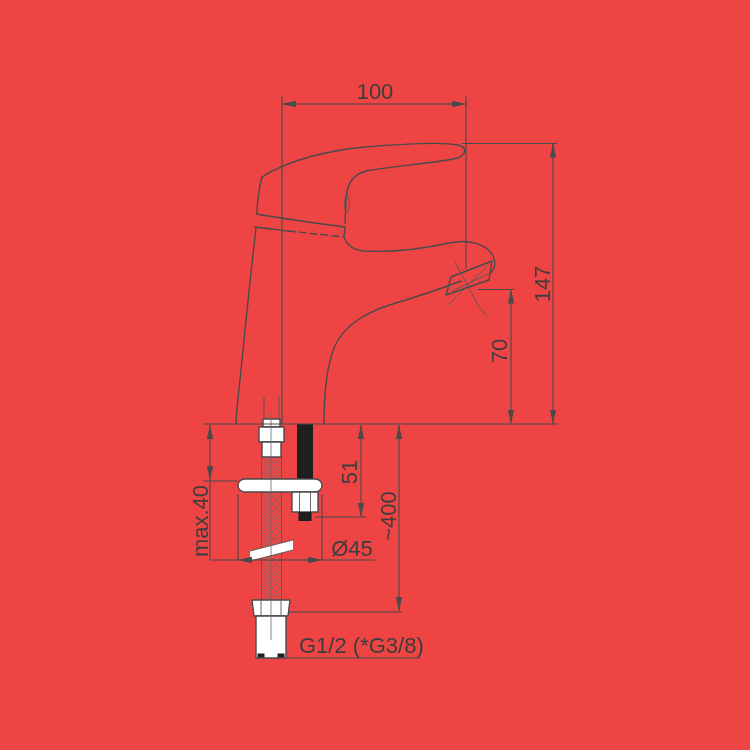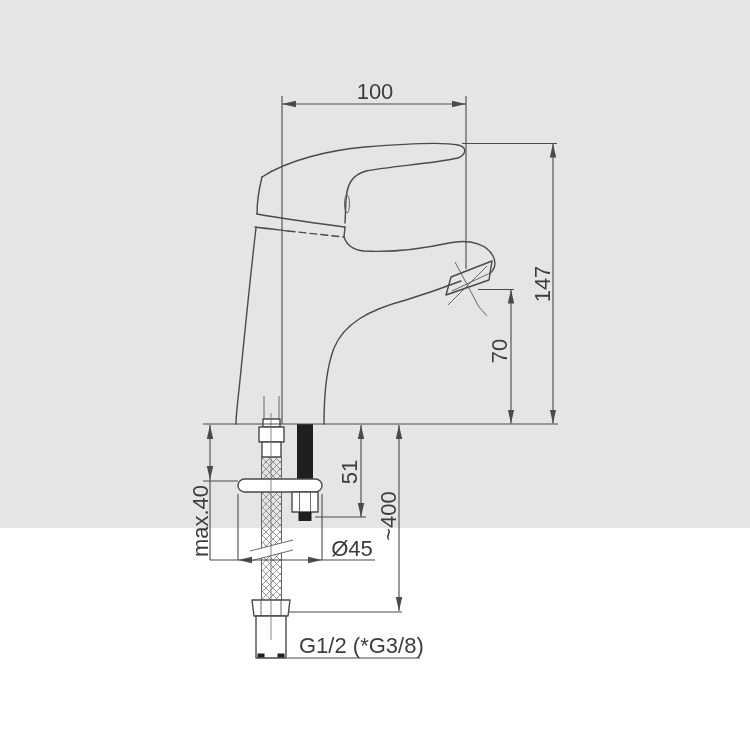--- a/index.html
+++ b/index.html
@@ -1,16 +1,16 @@
 <!DOCTYPE html>
 <html><head>
 <meta charset="utf-8">
 <style>
   html,body{margin:0;padding:0;background:#ffffff;width:750px;height:750px;overflow:hidden;}
-  .stage{width:750px;height:528px;position:relative;background:#e5e5e5;
+  .stage{width:750px;height:750px;position:relative;background:#ef4444;
          font-family:"Liberation Sans", sans-serif;}
   svg{display:block;}
   .obj   {fill:none;stroke:#4a4a4a;stroke-width:1.4;stroke-linejoin:round;stroke-linecap:round;}
   .objthin{fill:none;stroke:#585858;stroke-width:0.9;}
   .dash  {stroke-dasharray:7 4;}
   .dim   {fill:none;stroke:#4a4a4a;stroke-width:1.1;}
   .cl    {fill:none;stroke:#6a6a6a;stroke-width:0.8;}
   .solid {fill:#1f1f1f;stroke:none;}
   .whitefill{fill:#ffffff;stroke:#4a4a4a;stroke-width:1.4;stroke-linejoin:round;}
   .dimtext{font-family:"Liberation Sans", sans-serif;font-size:22px;fill:#3d3d3d;}

